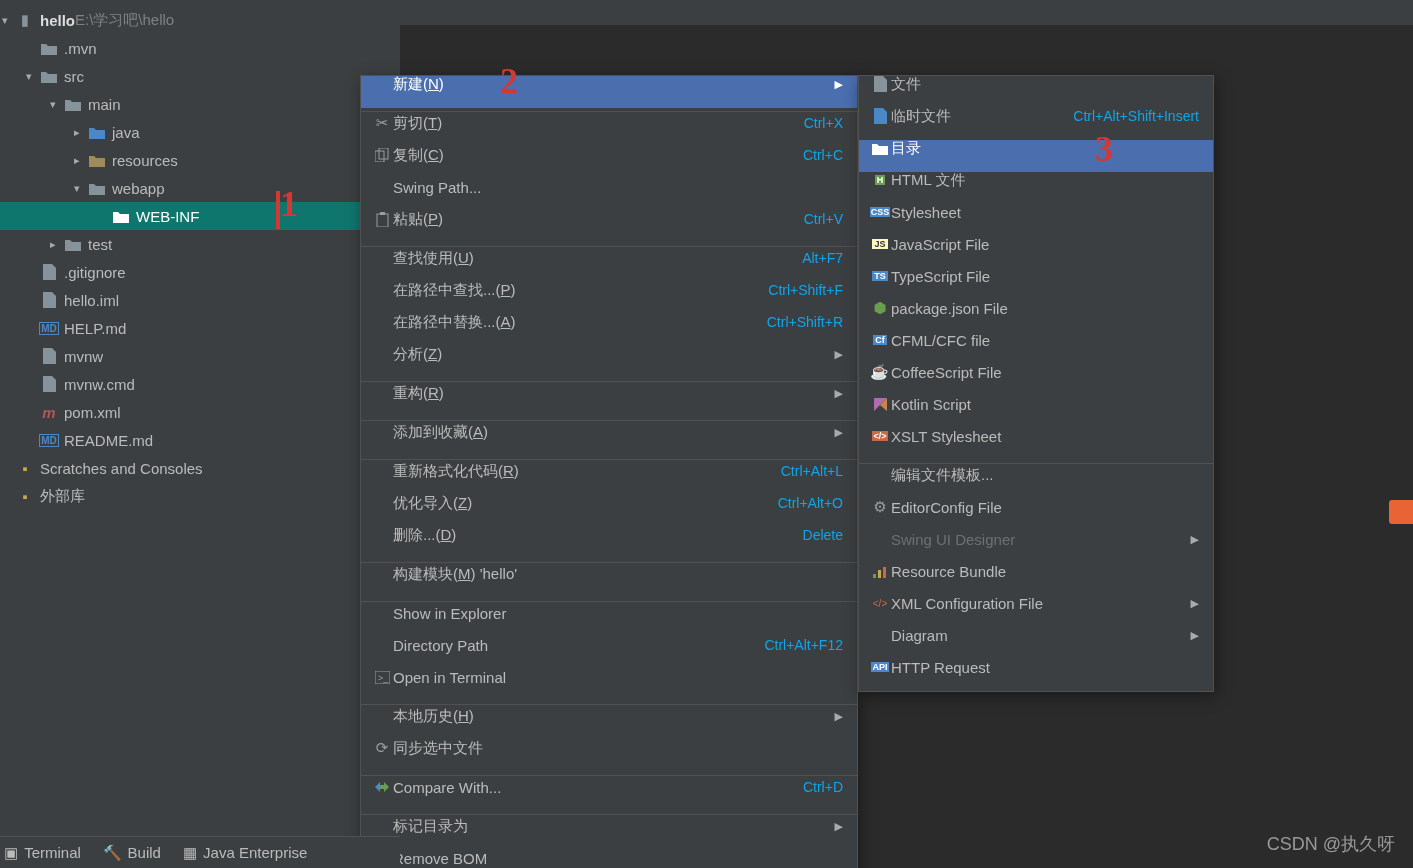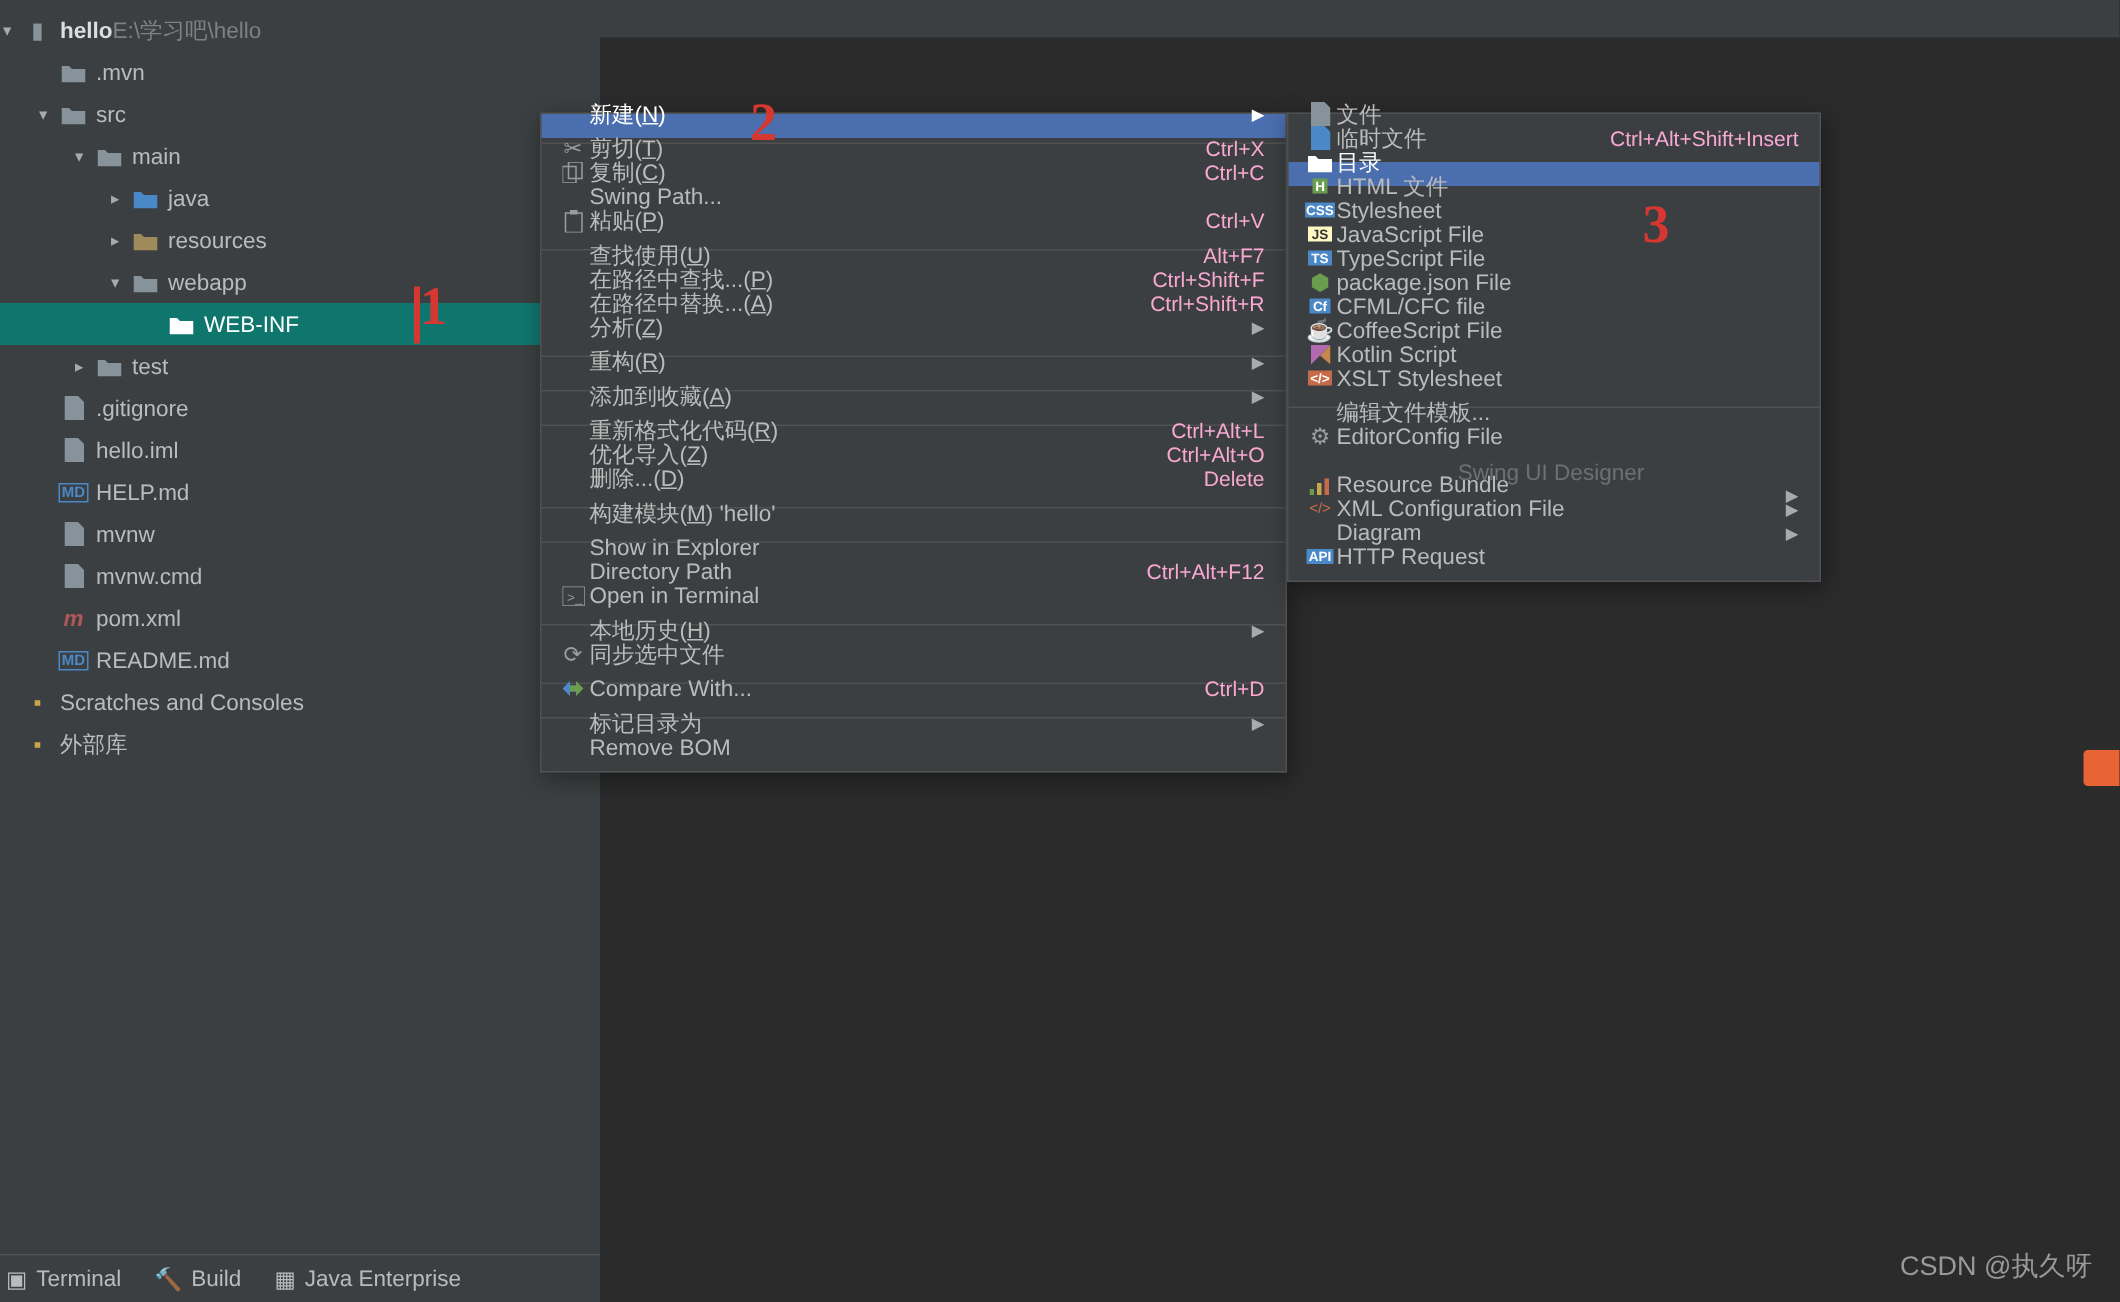--- a/index.html
+++ b/index.html
@@ -48,30 +48,30 @@
   .menu {
     position: absolute;
     background: #3c3f41;
     border: 1px solid #515151;
     box-shadow: 2px 4px 15px rgba(0,0,0,.4);
     color: #bbbbbb;
   }
   .menu-row {
     display:flex;
     align-items:center;
-    height: 16px;
+    height: 32px;
     padding: 0 14px 16px 10px;
   }
   .menu-row.sel { background:#4b6eaf; color:#fff; }
-  .menu-row.disabled { color:#6f6f6f;flex-direction:column; }
+  .menu-row.disabled { color:#6f6f6f; }
   .menu-row .mic { width: 22px; display:inline-flex; justify-content:center; color:#9c9c9c; }
   .menu-row.sel .mic { color:#fff; }
   .menu-row .lbl { flex:0 0 auto; }
   .menu-row .u { text-decoration: underline; }
-  .menu-row .sc { margin-left:auto; color:#f9a8d4; font-size:14px; padding-left: 30px;}
+  .menu-row .sc { margin-left:auto; color:#0ea5e9; font-size:14px; padding-left: 30px;}
   .menu-row .sub { margin-left:auto; font-size:11px; color:#aaa; padding-left: 30px;}
   .menu-row.sel .sub { color:#fff; }
   .menu-sep { height:1px; background:#515151; margin: 3px 0; }
 
   .menu1 { left:360px; top: 75px; width: 498px; }
   .menu2 { left:858px; top: 75px; width: 356px; }
 
   
   .editor { position:absolute; left:400px; top:0; right:0; bottom:0; background:#2b2b2b; }
   .editor-top { height: 26px; background: #3c3f41; border-bottom: 1px solid #2b2b2b;}

